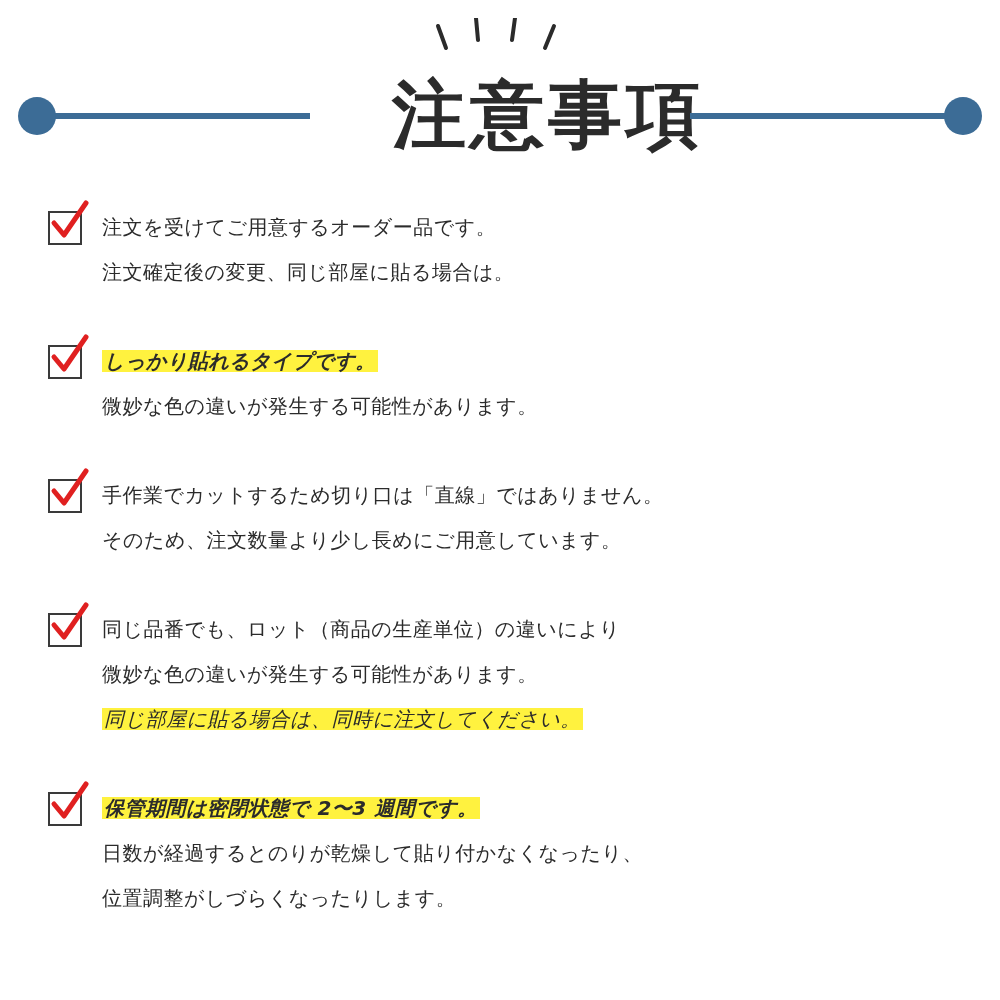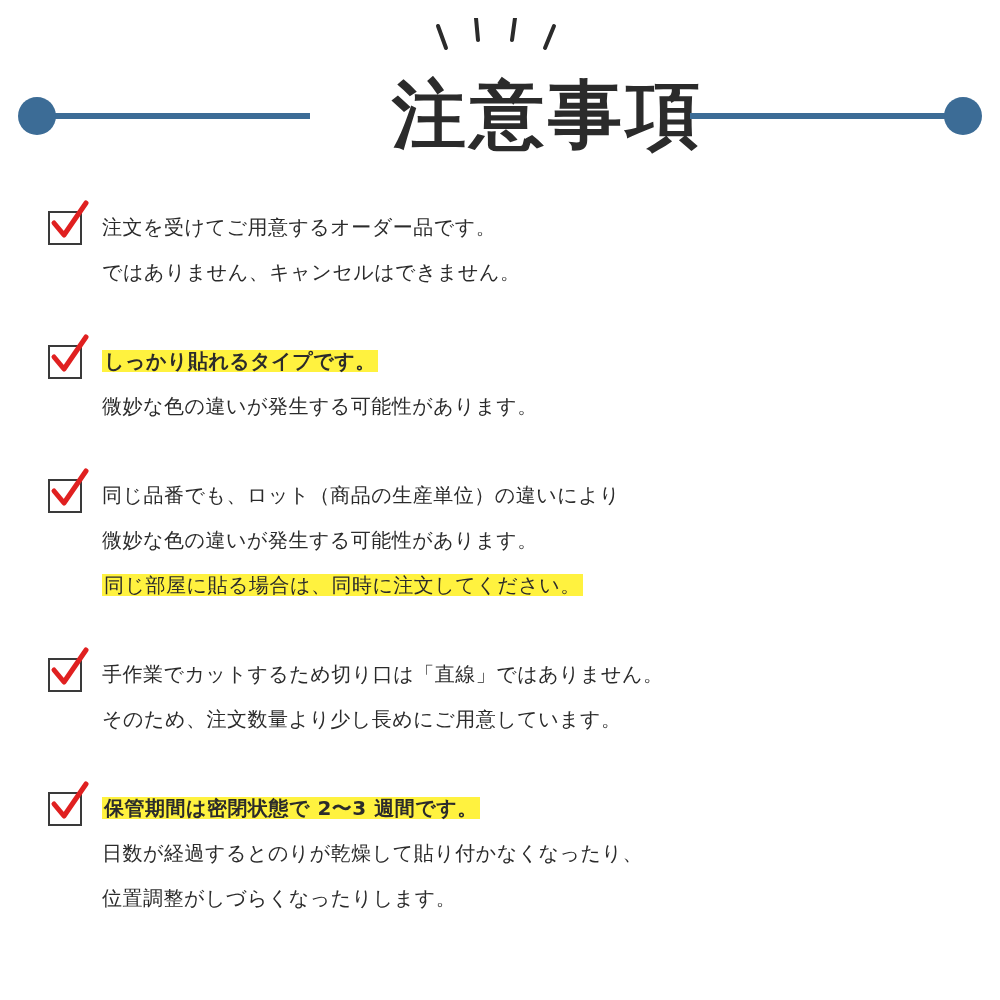--- a/index.html
+++ b/index.html
@@ -127,20 +127,21 @@
     font-weight: bold;
   }
 
   .line .hl {
     background: linear-gradient(to bottom,
                 rgba(255,242,0,0) 6%,
                 #fff23f 6%,
                 #fff23f 94%,
                 rgba(255,242,0,0) 94%);
     padding: 0 2px;
+    font-style: italic;
   }
 </style>
 </head>
 <body>
 
 <div class="page">
 
   <div class="header">
 
     <svg class="sparkle" viewBox="0 0 1000 50">
@@ -164,33 +165,45 @@
   <div class="notes">
 
     <div class="note">
       <div class="check-box">
         <svg viewBox="0 0 44 44">
             <path d="M8 22 L18 34 L40 2" fill="none" stroke="#e02020" stroke-width="5" stroke-linecap="round" stroke-linejoin="round"></path>
           </svg>
       </div>
       <div class="lines">
         <div class="line">注文を受けてご用意するオーダー品です。</div>
-        <div class="line">ではありません、キャンセルはできません。</div>
+        <div class="line">注文確定後の変更、同じ部屋に貼る場合は。</div>
       </div>
     </div>
 
     <div class="note">
       <div class="check-box">
         <svg viewBox="0 0 44 44">
             <path d="M8 22 L18 34 L40 2" fill="none" stroke="#e02020" stroke-width="5" stroke-linecap="round" stroke-linejoin="round"></path>
           </svg>
       </div>
       <div class="lines">
         <div class="line bold"><span class="hl">しっかり貼れるタイプです。</span></div>
         <div class="line">微妙な色の違いが発生する可能性があります。</div>
+      </div>
+    </div>
+
+    <div class="note">
+      <div class="check-box">
+        <svg viewBox="0 0 44 44">
+            <path d="M8 22 L18 34 L40 2" fill="none" stroke="#e02020" stroke-width="5" stroke-linecap="round" stroke-linejoin="round"></path>
+          </svg>
+      </div>
+      <div class="lines">
+        <div class="line">手作業でカットするため切り口は「直線」ではありません。</div>
+        <div class="line">そのため、注文数量より少し長めにご用意しています。</div>
       </div>
     </div>
 
     <div class="note">
       <div class="check-box">
         <svg viewBox="0 0 44 44">
             <path d="M8 22 L18 34 L40 2" fill="none" stroke="#e02020" stroke-width="5" stroke-linecap="round" stroke-linejoin="round"></path>
           </svg>
       </div>
       <div class="lines">
@@ -200,32 +213,20 @@
       </div>
     </div>
 
     <div class="note">
       <div class="check-box">
         <svg viewBox="0 0 44 44">
             <path d="M8 22 L18 34 L40 2" fill="none" stroke="#e02020" stroke-width="5" stroke-linecap="round" stroke-linejoin="round"></path>
           </svg>
       </div>
       <div class="lines">
-        <div class="line">手作業でカットするため切り口は「直線」ではありません。</div>
-        <div class="line">そのため、注文数量より少し長めにご用意しています。</div>
-      </div>
-    </div>
-
-    <div class="note">
-      <div class="check-box">
-        <svg viewBox="0 0 44 44">
-            <path d="M8 22 L18 34 L40 2" fill="none" stroke="#e02020" stroke-width="5" stroke-linecap="round" stroke-linejoin="round"></path>
-          </svg>
-      </div>
-      <div class="lines">
         <div class="line bold"><span class="hl">保管期間は密閉状態で 2〜3 週間です。</span></div>
         <div class="line">日数が経過するとのりが乾燥して貼り付かなくなったり、</div>
         <div class="line">位置調整がしづらくなったりします。</div>
       </div>
     </div>
 
   </div>
 </div>
 
 </body></html>

